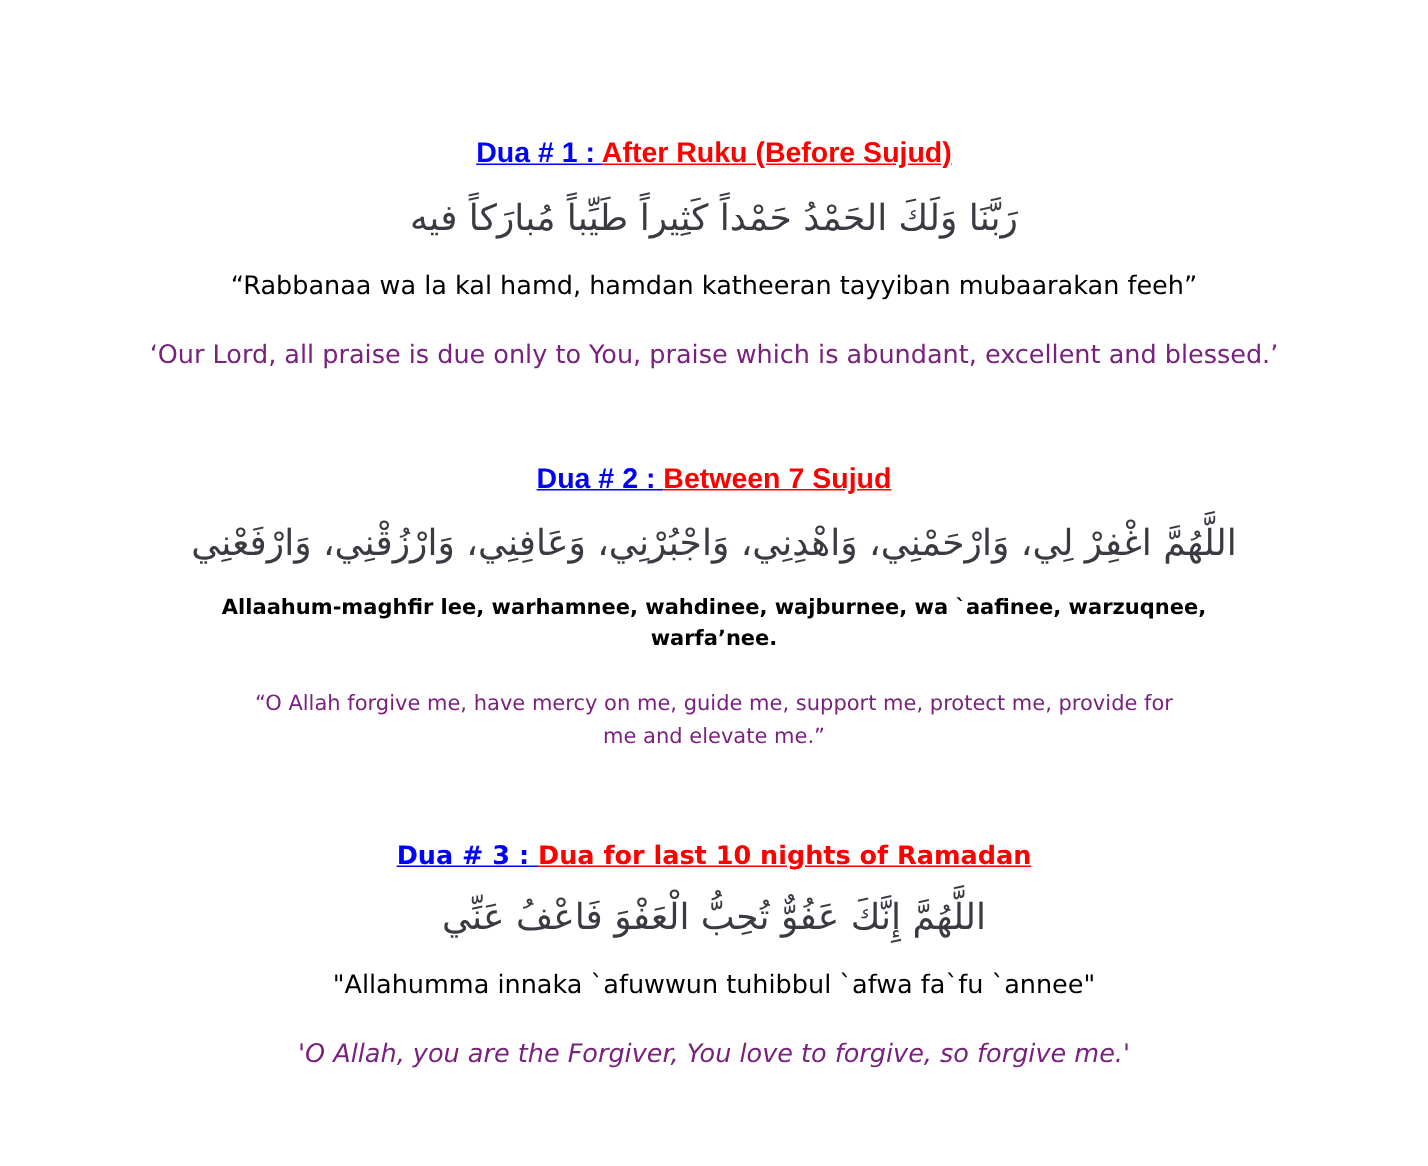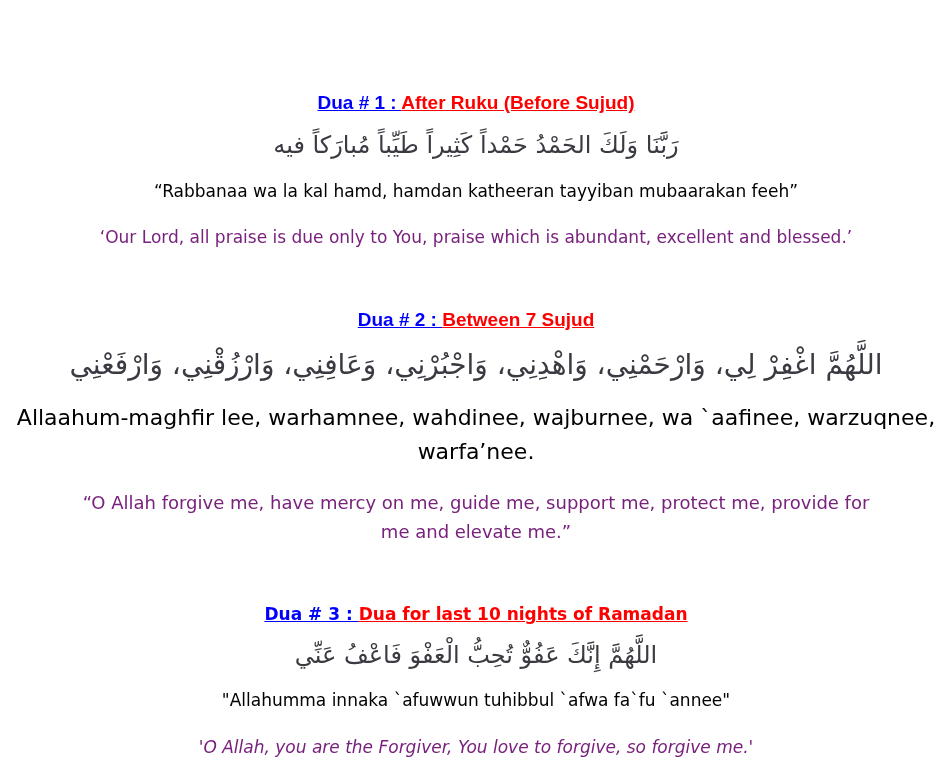--- a/index.html
+++ b/index.html
@@ -38,39 +38,39 @@
 
   .arabic {
     direction: rtl;
     unicode-bidi: embed;
     color: #3a3a42;
     font-size: 24px;
     line-height: 1.45;
     margin: 0 0 15px 0;
     font-family: "DejaVu Sans", sans-serif;
   }
-  .dua-2 .arabic { font-size: 28px; }
+  .dua-2 .arabic { font-size: 24px; }
 
   .transliteration {
     color: #000000;
     font-size: 17px;
     line-height: 1.55;
     margin: 0 0 20px 0;
     white-space: pre-line;
   }
-  .dua-2 .transliteration { font-size: 22px; }
+  .dua-2 .transliteration { font-size: 14px; font-weight: bold; }
 
   .translation {
     color: #78217d;
     font-size: 17px;
     line-height: 1.6;
     margin: 16px;
     white-space: pre-line;
   }
-  .dua-2 .translation { font-size: 18px; }
+  .dua-2 .translation { font-size: 14px; }
   .dua-3 .translation { font-style: italic; }
 </style>
 </head>
 <body>
 
 <div>
 
   <section class="dua dua-1">
     <h2 class="dua-heading"><span class="dua-num">Dua # 1 : </span><span class="dua-title">After Ruku (Before Sujud)</span></h2>
     <p class="arabic" lang="ar" dir="rtl">رَبَّنَا وَلَكَ الحَمْدُ حَمْداً كَثِيراً طَيِّباً مُبارَكاً فيه</p>

